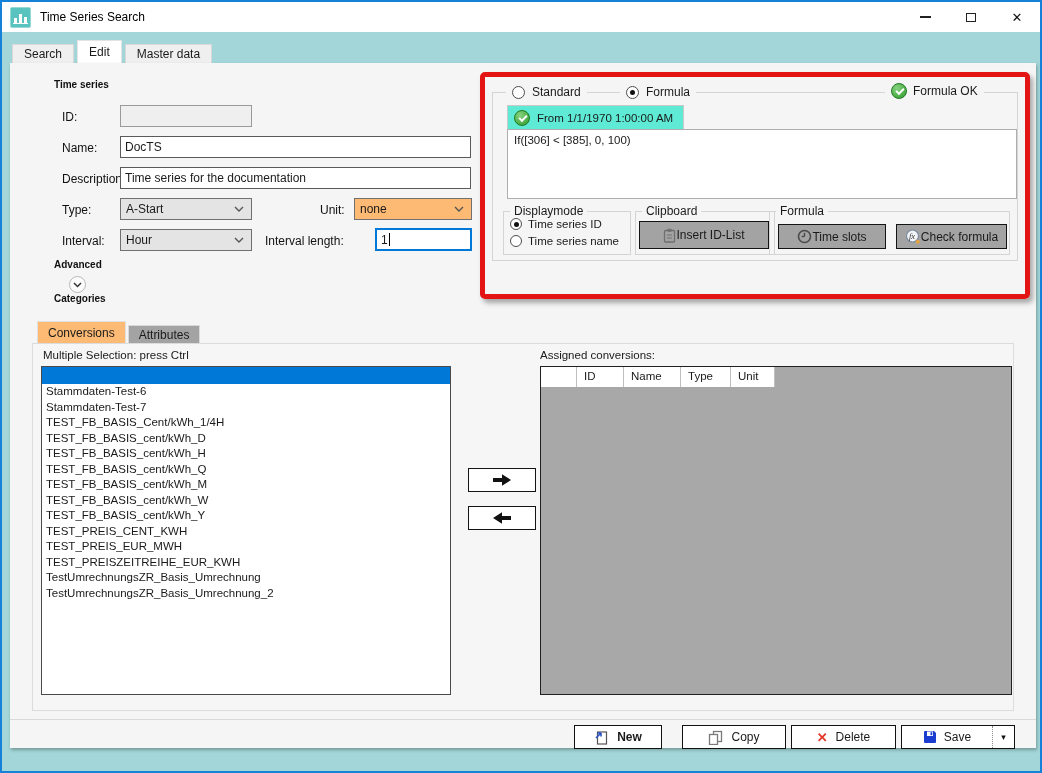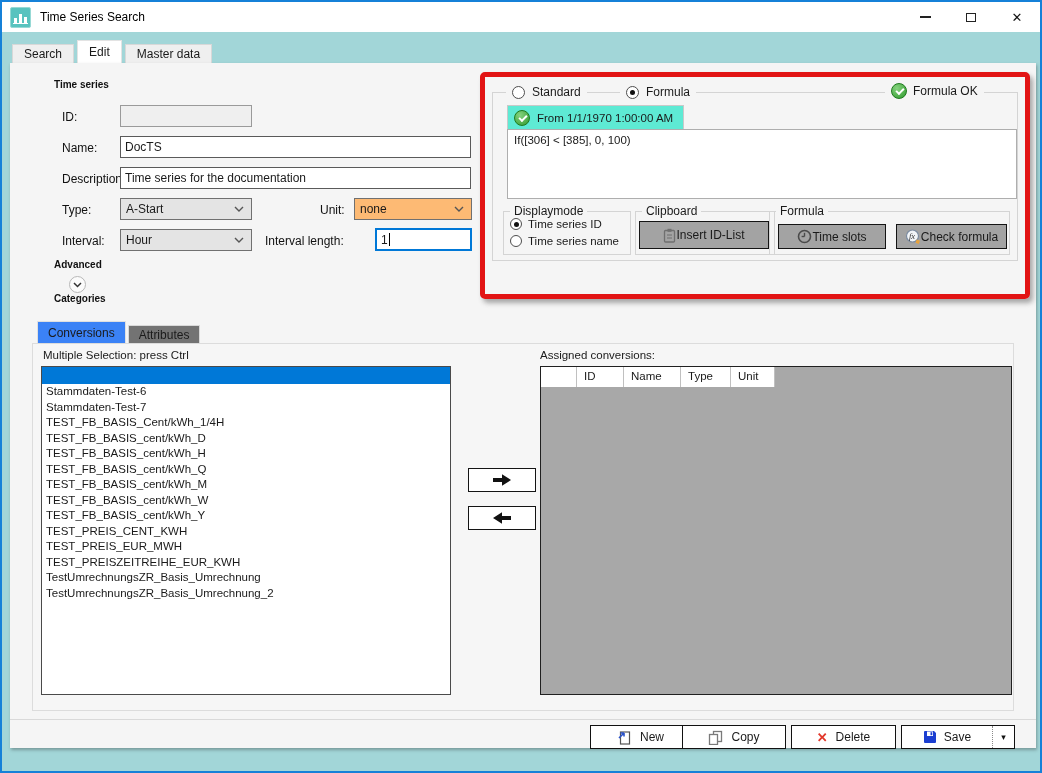--- a/index.html
+++ b/index.html
@@ -66,22 +66,22 @@
   .okicon:after{content:"";position:absolute;left:3.5px;top:4px;width:6px;height:3px;
     border-left:2px solid #fff;border-bottom:2px solid #fff;transform:rotate(-45deg);}
   .from-tab{position:absolute;display:flex;align-items:center;gap:7px;box-sizing:border-box;
     background:#5eead4;border:1px solid #c9c9c9;border-bottom:none;padding:0 10px 0 6px;font-size:11.5px;z-index:6;}
   .formula-box{position:absolute;background:#fff;border:1px solid #aeaeae;box-sizing:border-box;
     padding:4px 6px;font-size:11.5px;z-index:5;}
   .grp-btn{position:absolute;background:#a3a3a3;border:1.5px solid #141414;box-sizing:border-box;
     display:flex;align-items:center;justify-content:center;font-size:12px;cursor:default;white-space:nowrap;}
   
   .cat-tabs{position:absolute;left:27px;top:258px;height:22px;display:flex;align-items:flex-end;gap:2px;}
-  .cat-tab{box-sizing:border-box;height:18px;padding:2px 10px 0;background:#737373;border:1px solid #d9d9d9;border-bottom:none;}
-  .cat-tab.active{height:22px;background:#3b82f6;border-color:#e0e0e0;padding-top:4px;}
+  .cat-tab{box-sizing:border-box;height:18px;padding:2px 10px 0;background:#a3a3a3;border:1px solid #d9d9d9;border-bottom:none;}
+  .cat-tab.active{height:22px;background:#fdba74;border-color:#e0e0e0;padding-top:4px;}
   .cat-panel{position:absolute;left:22px;top:280px;width:982px;height:368px;background:#f6f6f6;
     border:1px solid #dcdcdc;box-sizing:border-box;}
   .listbox{position:absolute;left:8px;top:22px;width:410px;height:329px;background:#fff;
     border:1px solid #4a4a4a;box-sizing:border-box;overflow:hidden;font-size:11.5px;}
   .list-item{height:15.5px;line-height:15.5px;padding-left:4px;white-space:nowrap;}
   .list-item.selected{background:#0078d7;color:#fff;height:17px;}
   .arrow-btn{position:absolute;left:435px;width:68px;height:24px;background:#fff;border:1.5px solid #141414;
     box-sizing:border-box;display:flex;align-items:center;justify-content:center;cursor:default;}
   .tbl{position:absolute;left:507px;top:22px;width:472px;height:329px;background:#a8a8a8;
     border:1px solid #202020;box-sizing:border-box;overflow:hidden;}
@@ -301,21 +301,21 @@
           <div class="th" style="width:36px;"></div>
           <div class="th" style="width:47px;">ID</div>
           <div class="th" style="width:57px;">Name</div>
           <div class="th" style="width:50px;">Type</div>
           <div class="th" style="width:44px;">Unit</div>
         </div>
       </div>
     </div>
 
     <div class="bottom-bar">
-      <div class="act-btn" style="left:580px;width:101px;">
+      <div class="act-btn" style="left:564px;width:88px;font-weight:bold;">
         <svg width="15" height="15">
           <rect x="3.5" y="2" width="9" height="12" fill="#fff" stroke="#555" stroke-width="1.2"></rect>
           <path d="M2 8 L7 3 M7 3 L7 6.5 M7 3 L3.5 3" stroke="#2a52c9" stroke-width="1.6" fill="none"></path>
         </svg>
         <span>New</span>
       </div>
       <div class="act-btn" style="left:672px;width:104px;">
         <svg width="15" height="15">
           <rect x="5.5" y="1.5" width="8" height="10" fill="none" stroke="#7a7a7a" stroke-width="1.3"></rect>
           <rect x="1.5" y="4.5" width="8" height="10" fill="#fff" stroke="#7a7a7a" stroke-width="1.3"></rect>

